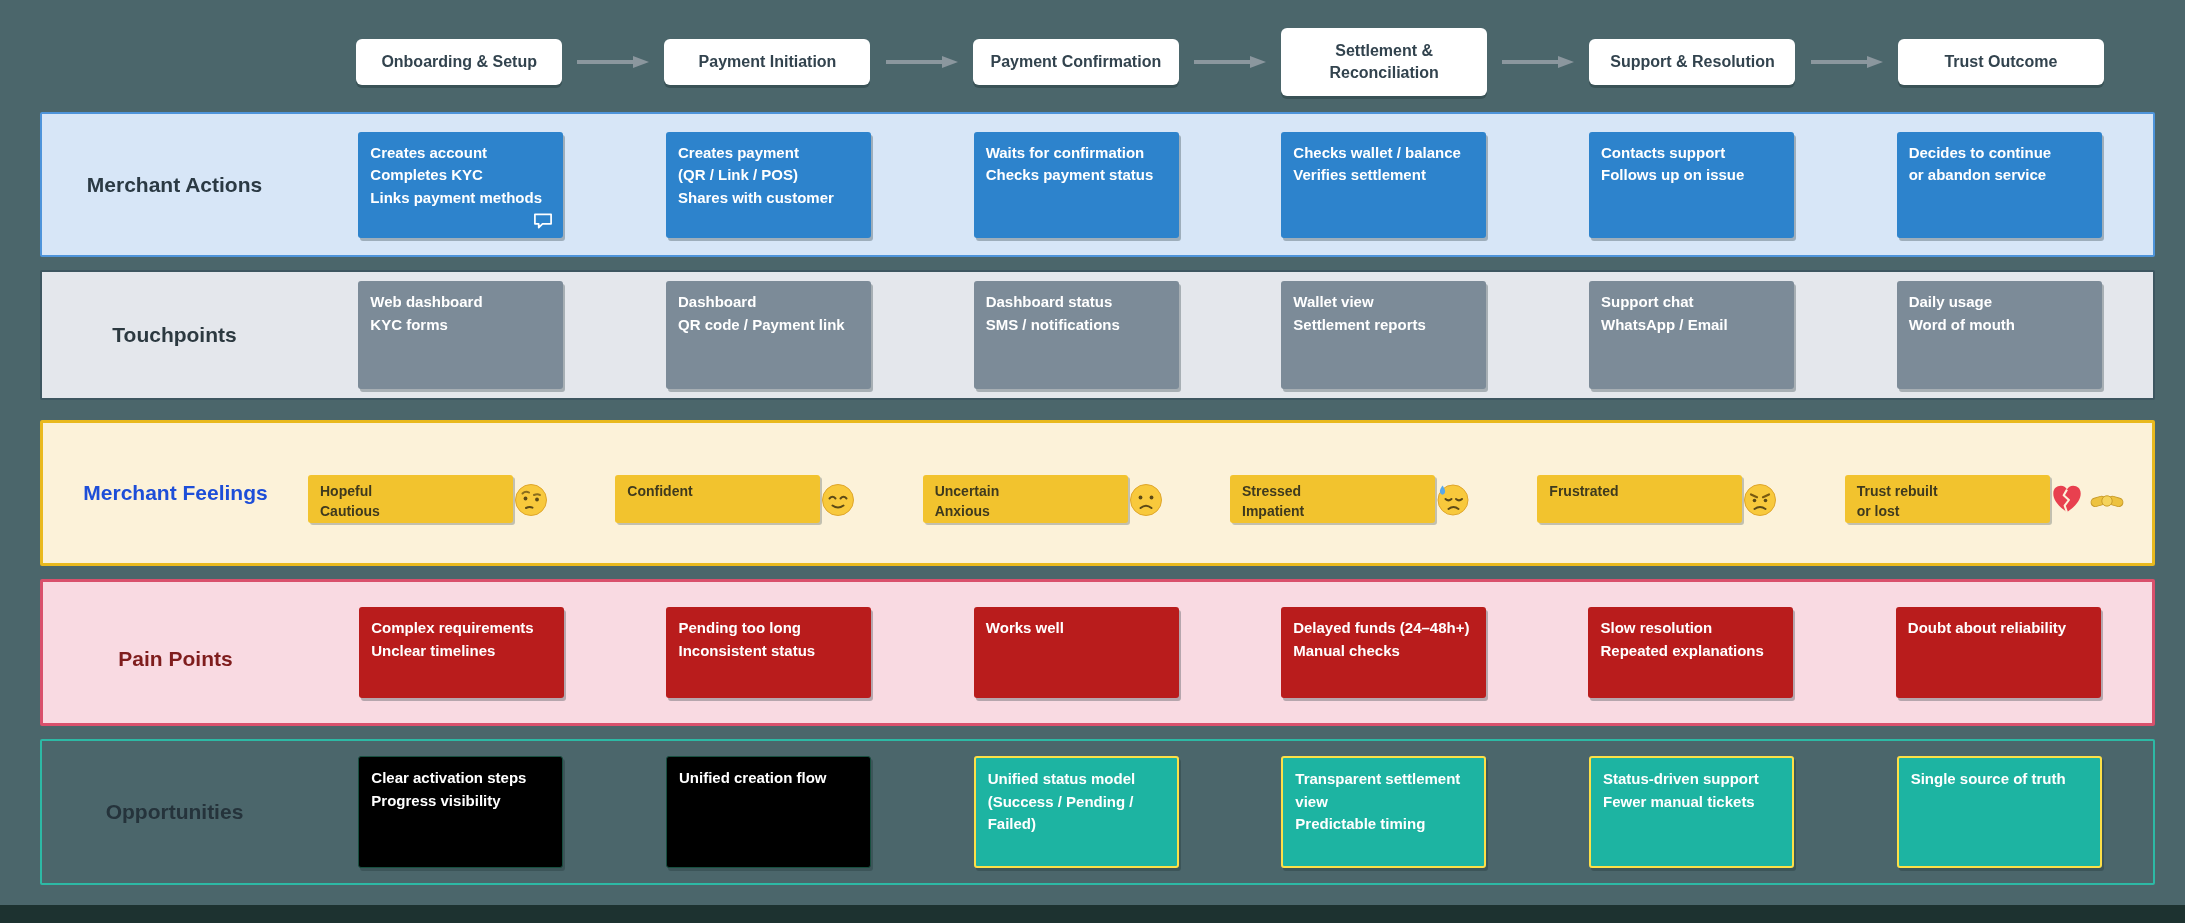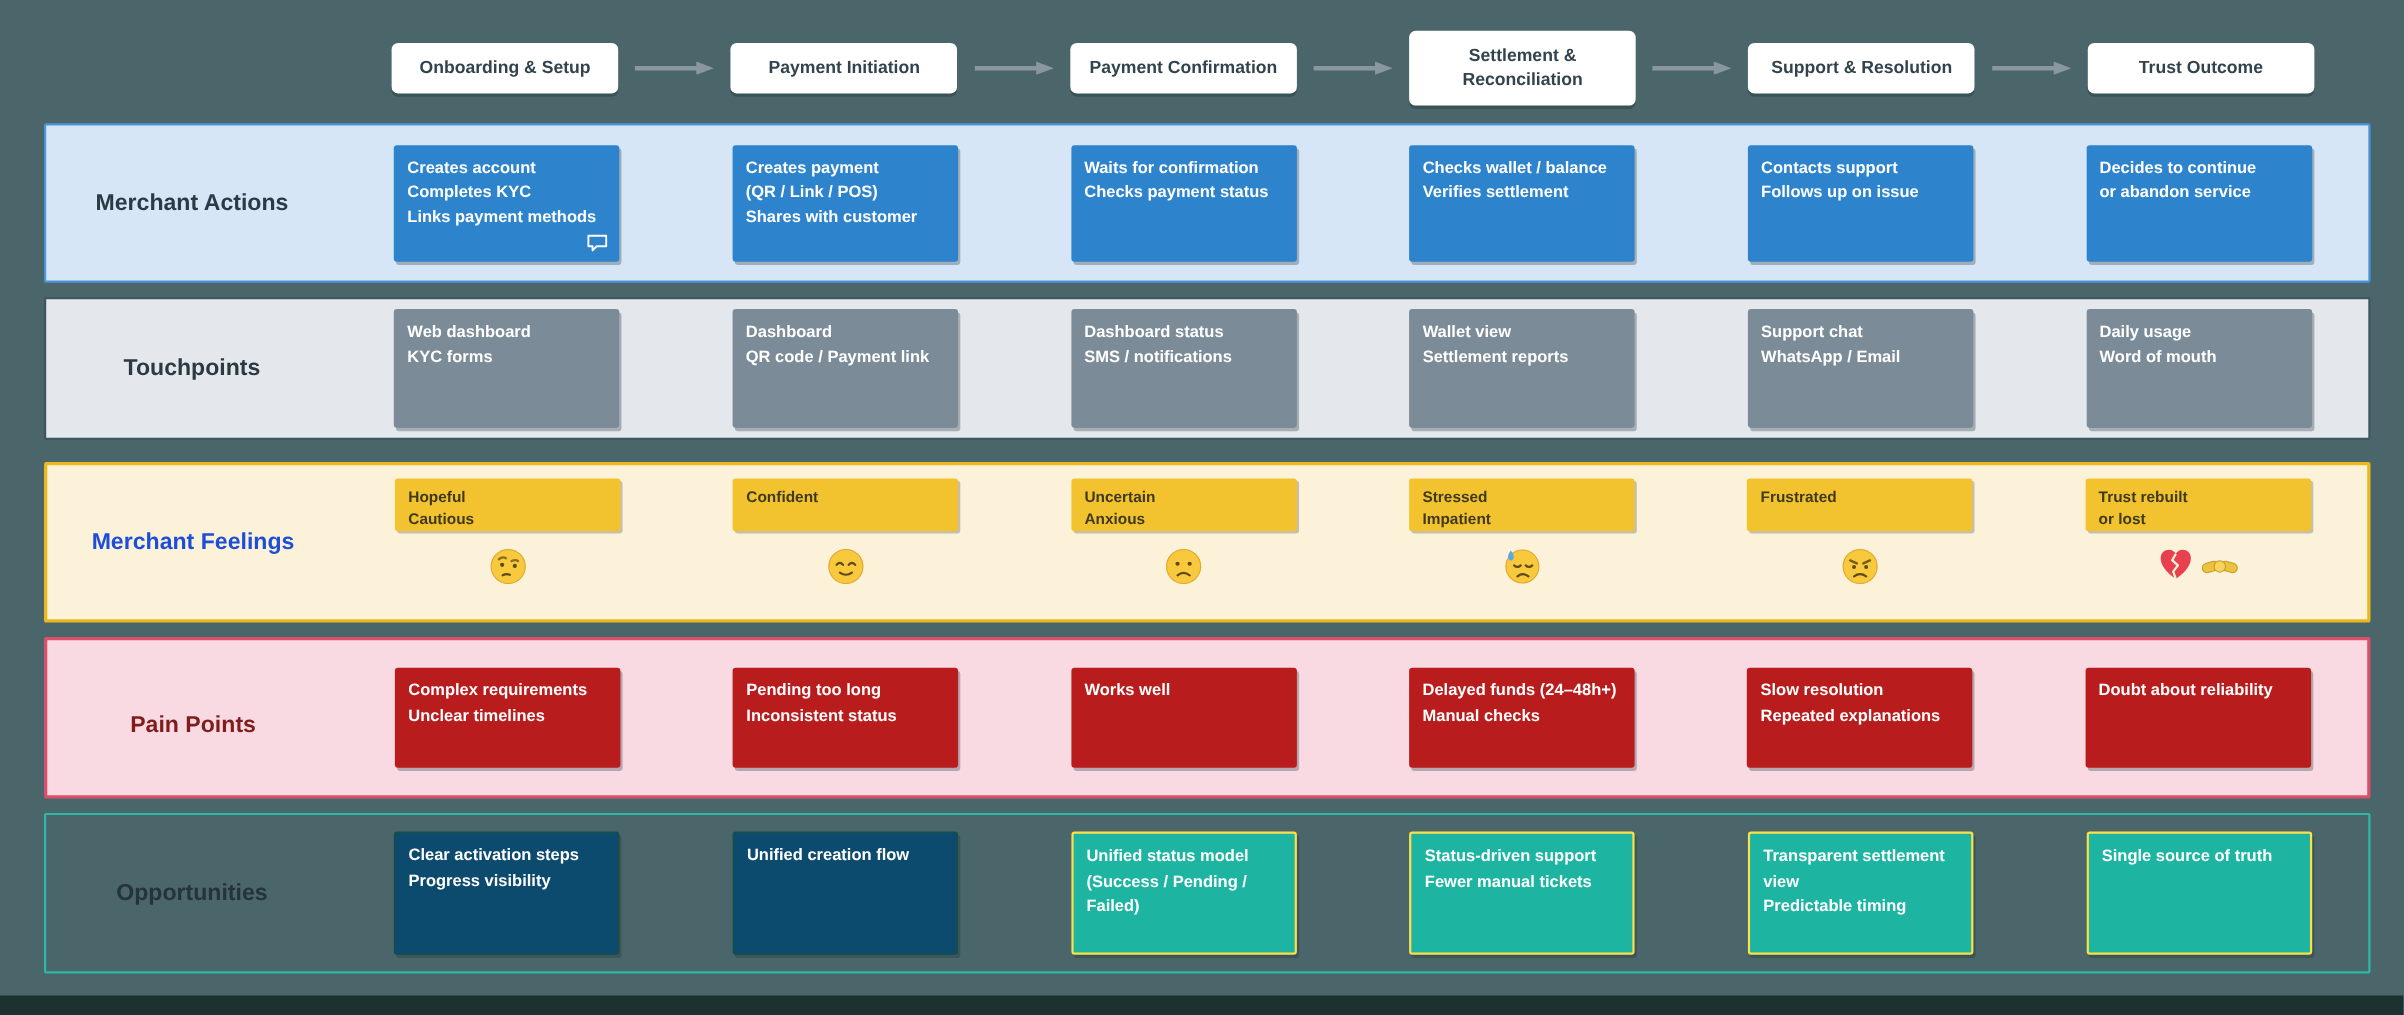--- a/index.html
+++ b/index.html
@@ -64,38 +64,38 @@
   .comment-icon { position:absolute; right:10px; bottom:8px; }
 
   
   .band-touchpoints { height:130px; margin-bottom:20px; background:#e4e7ec; border:2px solid #3d5660; }
   .band-touchpoints .band-label { color:#2c3940; }
   .card-gray { background:#7c8b98; height:108px; }
 
   
   .band-feelings { height:146px; margin-bottom:13px; background:#fcf2d9; border:3px solid #e9b91e; }
   .band-feelings .band-label { color:#1d4ed8; }
-  .feel-cell { flex-direction:column; justify-content:flex-start; }
+  .feel-cell { flex-direction:row; justify-content:flex-start; }
   .card-yellow {
     background:#f2c32e; color:#3f3a1e;
     height:48px; margin-top:12px;
     font-size:14px; line-height:1.45; padding:6px 12px;
     box-shadow:2px 2px 0 rgba(25,45,50,0.25);
   }
   .emoji-wrap { margin-top:14px; display:flex; gap:6px; align-items:center; }
 
   
   .band-pain { height:147px; margin-bottom:13px; background:#f9dae2; border:3px solid #d9506c; }
   .band-pain .band-label { color:#7f1d1d;margin-top:12px; }
   .card-red { background:#b91c1c; height:91px; }
 
   
   .band-opportunities { height:146px; background:transparent; border:2px solid #2db9a5; }
   .band-opportunities .band-label { color:#25333b; }
-  .card-teal-dark { background:#0c4a6e; height:112px; border:1px solid #174f3f; }
+  .card-teal-dark { background:#000000; height:112px; border:1px solid #174f3f; }
   .card-teal-bright { background:#1db4a2; height:112px; border:2px solid #fde047; }
 
   .bottom-strip {
     position:absolute; left:0; right:0; bottom:0;
     height:18px; background:#1d3230;
   }
 </style>
 </head>
 <body>
 
@@ -403,32 +403,32 @@
     </div>
       </div>
     <div class="cell">
         <div class="card card-teal-bright">
       <div>Unified status model</div>
       <div>(Success / Pending / Failed)</div>
     </div>
       </div>
     <div class="cell">
         <div class="card card-teal-bright">
+      <div>Transparent settlement view</div>
+      <div>Predictable timing</div>
+    </div>
+      </div>
+    <div class="cell">
+        <div class="card card-teal-bright">
       <div>Status-driven support</div>
       <div>Fewer manual tickets</div>
     </div>
       </div>
     <div class="cell">
         <div class="card card-teal-bright">
-      <div>Transparent settlement view</div>
-      <div>Predictable timing</div>
-    </div>
-      </div>
-    <div class="cell">
-        <div class="card card-teal-bright">
       <div>Single source of truth</div>
     </div>
       </div>
   </div>
 
 </div>
 
 <div class="bottom-strip"></div>
 
 </body></html>

